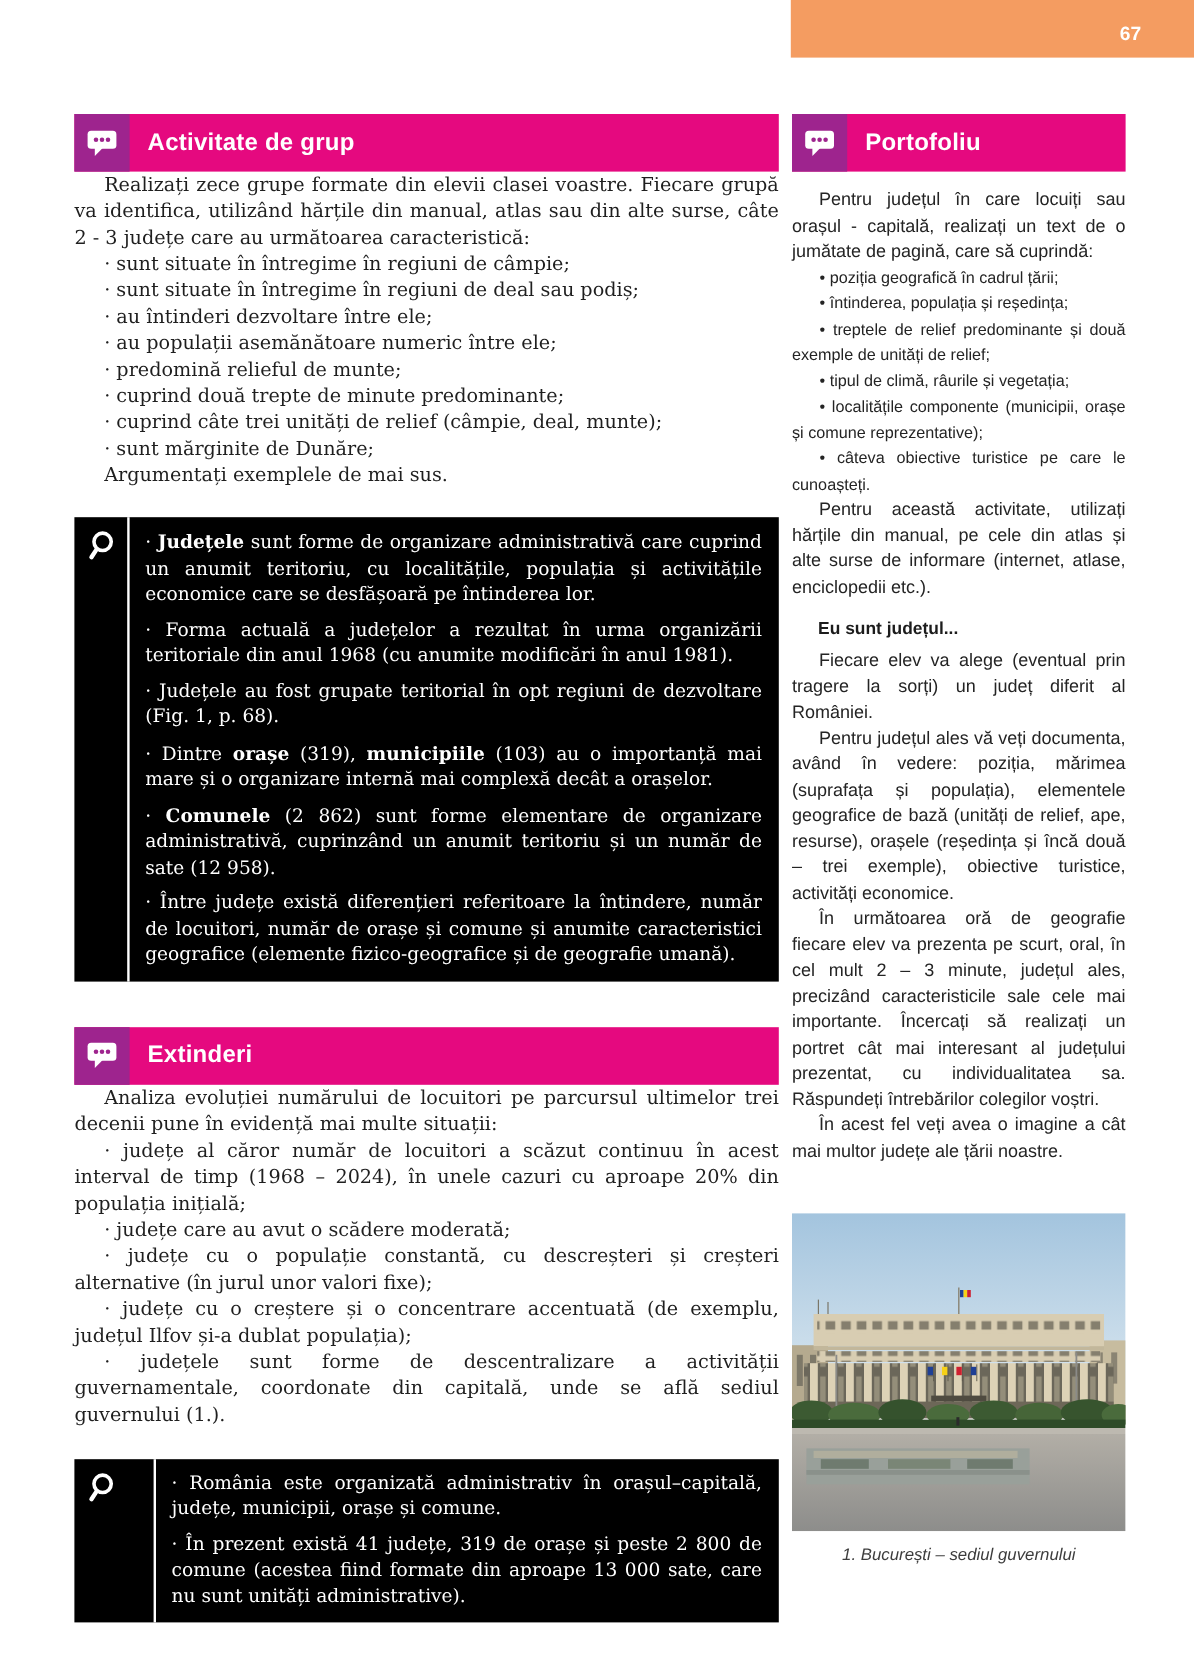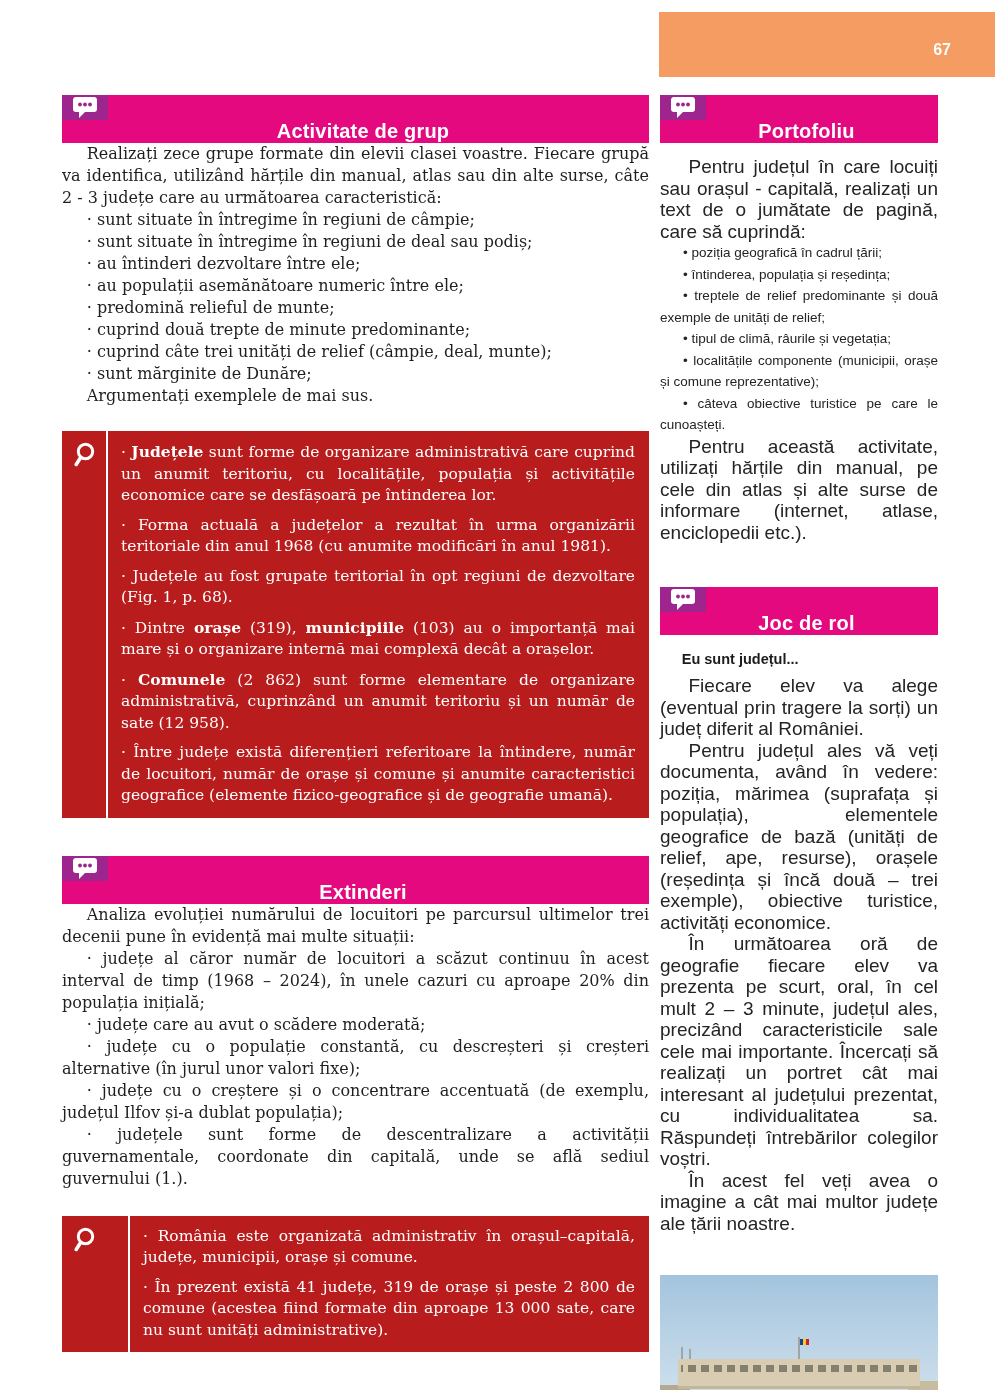--- a/index.html
+++ b/index.html
@@ -1,59 +1,59 @@
 <!DOCTYPE html>
 <html lang="ro"><head>
 <meta charset="utf-8">
 <style>
   html,body{margin:0;padding:0;background:#ffffff;}
   body{width:1000px;height:1390px;position:relative;overflow:hidden;
        font-family:"Liberation Sans",sans-serif;color:#1f1f1f;}
 
   
-  .pagenum{position:absolute;left:659px;top:12px;width:336px;height:65px;
+  .pagenum{position:absolute;left:659px;top:0;width:336px;height:48px;
            background:#f49c61;display:flex;align-items:center;justify-content:flex-end;
            padding-right:44px;box-sizing:border-box;}
   .pagenum span{color:#fff;font:700 16px "Liberation Sans",sans-serif;margin-top:10px;}
 
   
   .col{position:absolute;top:95px;}
   .col.left{left:62px;width:587px;}
   .col.right{left:660px;width:278px;}
 
   
-  .hdr{height:48px;background:#e5097f;display:flex;align-items:stretch;flex-direction:column;}
+  .hdr{height:48px;background:#e5097f;display:flex;align-items:stretch;}
   .hdr-iconbox{width:46px;min-width:46px;background:#9e248e;
                display:flex;align-items:center;justify-content:center;}
   .hdr-title{color:#fff;font:700 20px "Liberation Sans",sans-serif;
              align-self:center;margin-left:15px;letter-spacing:.2px;}
 
   
   .serif{font-family:"DejaVu Serif","Liberation Serif",serif;font-size:16px;
          line-height:22px;text-align:justify;color:#1f1f1f;}
   p.serif{margin:0;}
   .indent{text-indent:1.55em;}
   .mt12{margin-top:12px;}
   .li-serif{font-family:"DejaVu Serif","Liberation Serif",serif;font-size:16px;
             line-height:22px;text-align:justify;text-indent:1.55em;color:#1f1f1f;}
   .li-serif::before{content:"\00b7\00a0";}
 
   
-  .obx{background:#b91c1c;display:flex;margin-top:24px;}
+  .obx{background:#000000;display:flex;margin-top:24px;}
   .obx-gut{width:44px;min-width:44px;display:flex;justify-content:center;
            align-items:flex-start;padding-top:9px;}
   .obx-body{border-left:2px solid #fff;padding:10px 14px 11px 13px;}
   .obx-item{font-family:"DejaVu Serif","Liberation Serif",serif;font-size:15.5px;
             line-height:21.5px;color:#fff;text-align:justify;margin:0 0 8px 0;}
   .obx-item:last-child{margin-bottom:0;}
   .obx-item::before{content:"\00b7\00a0";}
   .obx-item .b{font-weight:700;}
 
   
-  .p-sans{font-family:"Liberation Sans",sans-serif;font-size:19px;line-height:21.5px;
+  .p-sans{font-family:"Liberation Sans",sans-serif;font-size:15px;line-height:21.5px;
           color:#242424;text-align:justify;text-indent:1.5em;margin:0;}
   .mt13{margin-top:13px;}
   .li-sans{font-family:"Liberation Sans",sans-serif;font-size:13.5px;line-height:21.5px;
            color:#242424;text-align:justify;text-indent:1.7em;}
   .li-sans::before{content:"\2022\00a0";}
   .subtitle{font:700 14.5px "Liberation Sans",sans-serif;color:#1c1c1c;
             text-indent:1.5em;margin:16px 0 8px 0;}
   .mt44{margin-top:44px;}
 
   
@@ -176,32 +176,20 @@
     <div>
         <div class="li-sans">poziția geografică în cadrul țării;</div>
         <div class="li-sans">întinderea, populația și reședința;</div>
         <div class="li-sans">treptele de relief predominante și două exemple de unități de relief;</div>
         <div class="li-sans">tipul de climă, râurile și vegetația;</div>
         <div class="li-sans">localitățile componente (municipii, orașe și comune reprezentative);</div>
         <div class="li-sans">câteva obiective turistice pe care le cunoașteți.</div>
       </div>
     <p class="p-sans">Pentru această activitate, utilizați hărțile din manual, pe cele din atlas și alte surse de informare (internet, atlase, enciclopedii etc.).</p>
 
-    <div class="hdr mt44">
-      <span class="hdr-iconbox">
-        <svg width="26" height="25" viewBox="0 0 26 25">
-          <rect x="1" y="2" width="24" height="15" rx="3" fill="#ffffff"></rect>
-          <circle cx="8" cy="9.5" r="1.9" fill="#9e248e"></circle>
-          <circle cx="13" cy="9.5" r="1.9" fill="#9e248e"></circle>
-          <circle cx="18" cy="9.5" r="1.9" fill="#9e248e"></circle>
-          <path d="M7 16 v7 l7 -7 z" fill="#ffffff"></path>
-        </svg>
-      </span>
-      <span class="hdr-title">Joc de rol</span>
-    </div>
 
     <div class="subtitle">Eu sunt județul...</div>
     <div>
         <div class="p-sans">Fiecare elev va alege (eventual prin tragere la sorți) un județ diferit al României.</div>
         <div class="p-sans">Pentru județul ales vă veți documenta, având în vedere: poziția, mărimea (suprafața și populația), elementele geografice de bază (unități de relief, ape, resurse), orașele (reședința și încă două – trei exemple), obiective turistice, activități economice.</div>
         <div class="p-sans">În următoarea oră de geografie fiecare elev va prezenta pe scurt, oral, în cel mult 2 – 3 minute, județul ales, precizând caracteristicile sale cele mai importante. Încercați să realizați un portret cât mai interesant al județului prezentat, cu individualitatea sa. Răspundeți întrebărilor colegilor voștri.</div>
         <div class="p-sans">În acest fel veți avea o imagine a cât mai multor județe ale țării noastre.</div>
       </div>
 
     <div class="figure">

